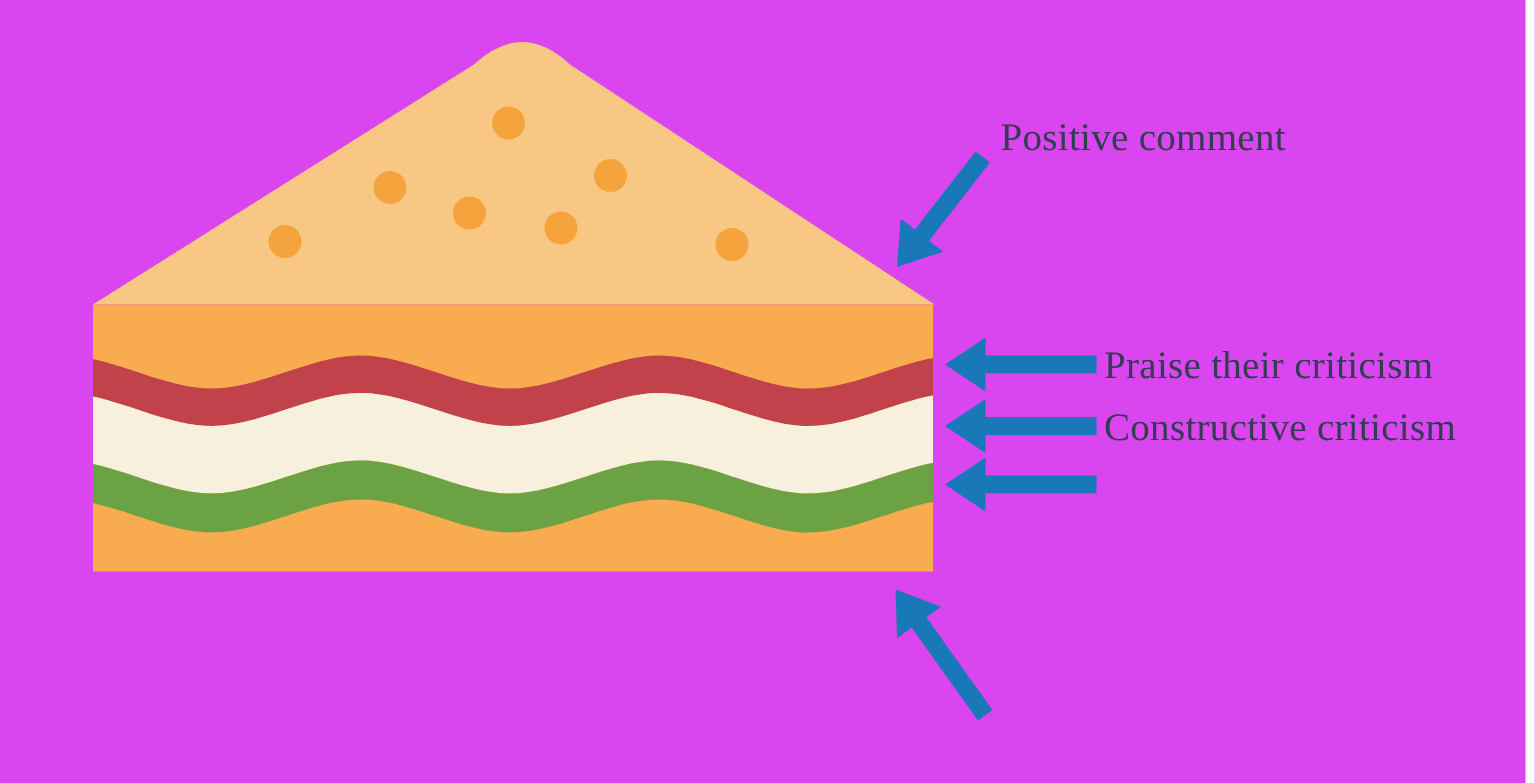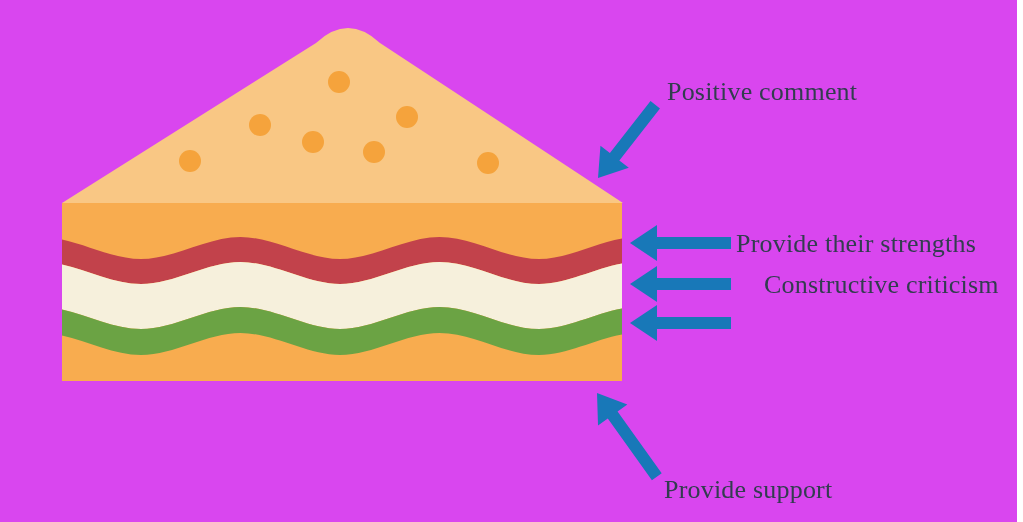--- a/index.html
+++ b/index.html
@@ -20,21 +20,21 @@
     position: absolute;
     font-size: 26px;
     line-height: 30px;
     font-weight: 500;
     letter-spacing: 0.2px;
     color: #323d4f;
     white-space: nowrap;
   }
   #label-positive   { left: 667px; top: 77px;  }
   #label-praise     { left: 736px; top: 229px; }
-  #label-construct  { left: 764px; top: 270px; }
+  #label-construct  { left: 736px; top: 270px; }
   #label-reiterate  { left: 736px; top: 310px; }
   #label-support    { left: 664px; top: 475px; }
 </style>
 </head>
 <body>
 
 <div id="stage">
 
   <svg id="art" viewBox="0 0 1023 522" xmlns="http://www.w3.org/2000/svg">
     <defs>
@@ -89,20 +89,19 @@
       <polygon transform="translate(630,284)" points="0,0 27,-18 27,-6 101,-6 101,6 27,6 27,18"></polygon>
 
       <polygon transform="translate(630,323)" points="0,0 27,-18 27,-6 101,-6 101,6 27,6 27,18"></polygon>
 
       <polygon transform="translate(597,393) rotate(54.5)" points="0,0 27,-18 27,-6 103,-6 103,6 27,6 27,18"></polygon>
     </g>
   </svg>
 
   <div id="label-positive" class="label">Positive comment</div>
 
-  <div id="label-praise" class="label">Provide their strengths</div>
+  <div id="label-praise" class="label">Praise their criticism</div>
 
   <div id="label-construct" class="label">Constructive criticism</div>
 
 
-  <div id="label-support" class="label">Provide support</div>
 
 </div>
 
 </body></html>

